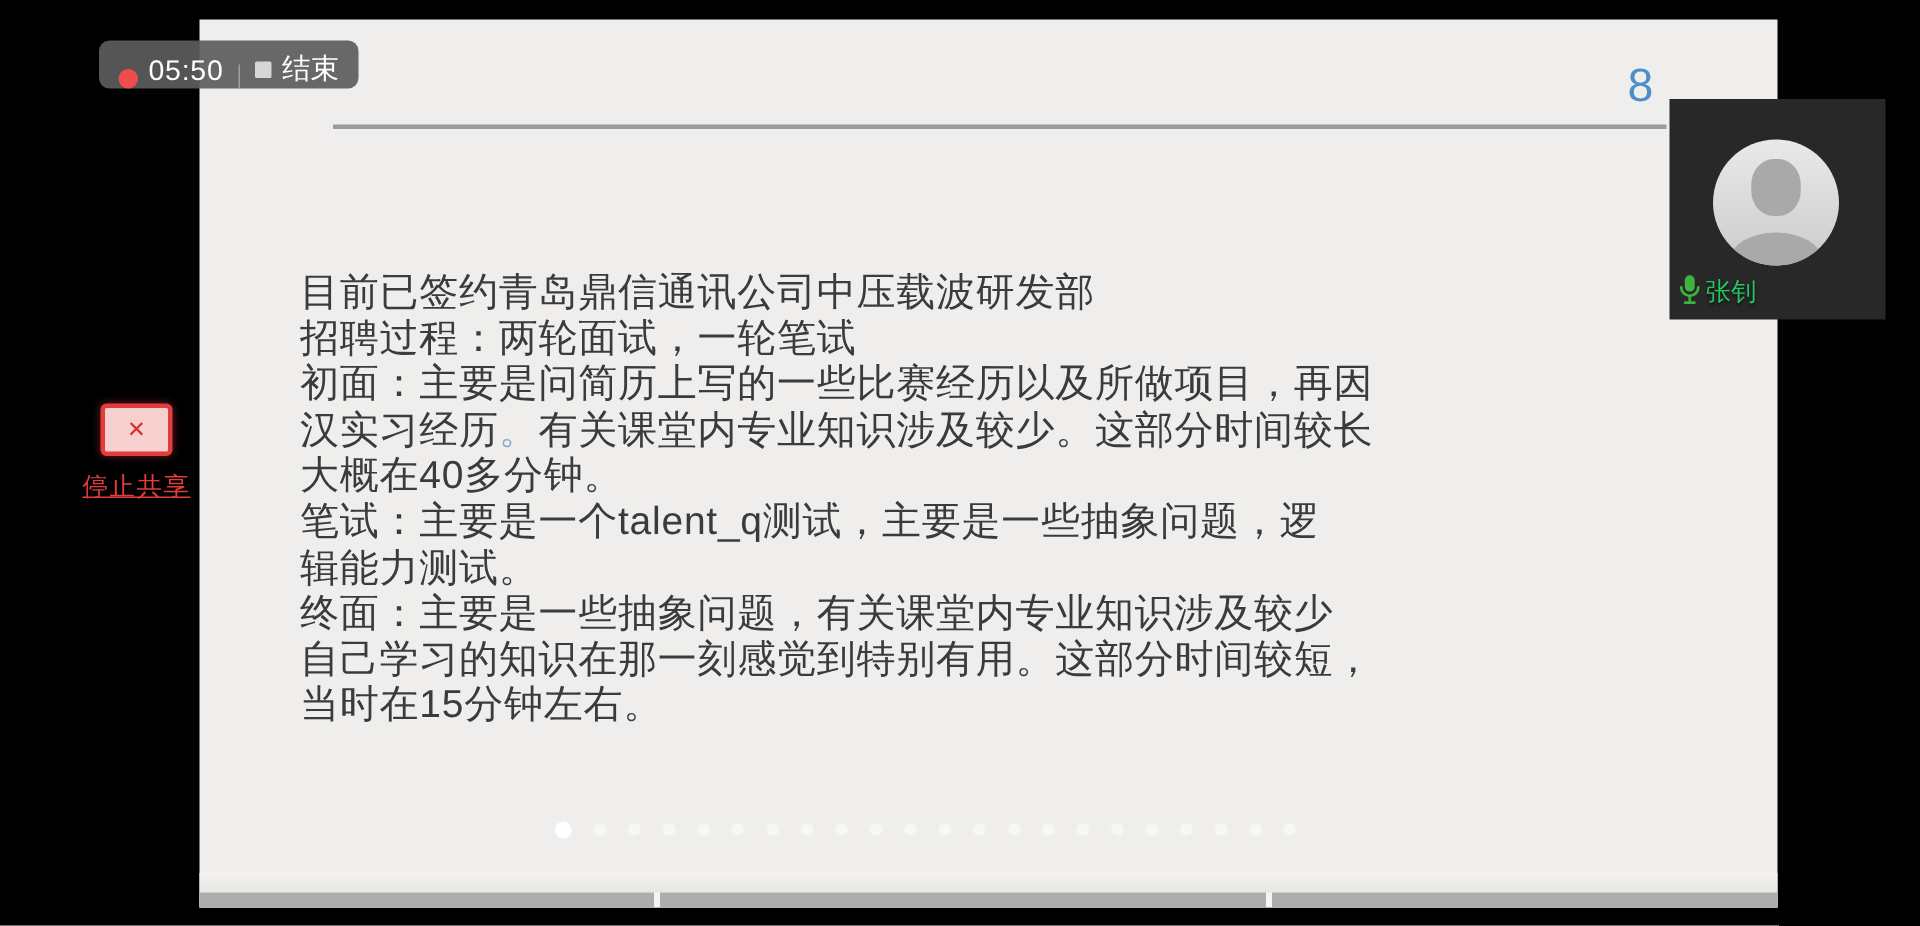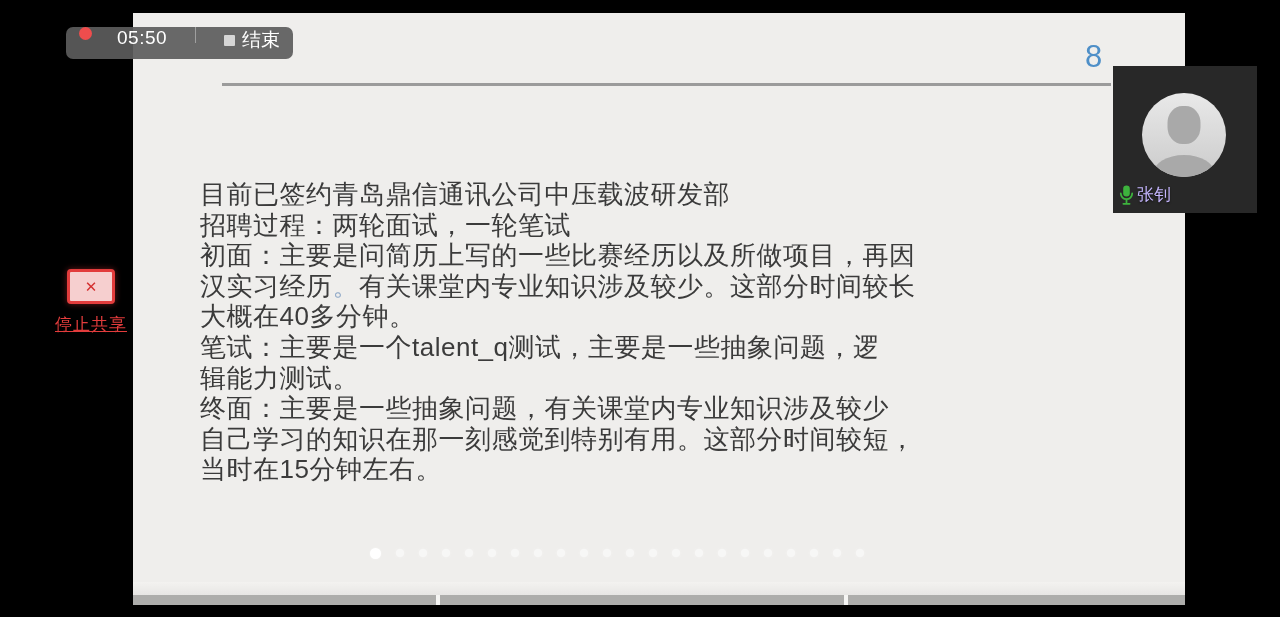--- a/index.html
+++ b/index.html
@@ -49,21 +49,21 @@
     display:flex;background:#f5f5f3;
   }
   .edge-seg{background:#adadab;height:10px;}
   .edge-seg.s1{width:303px;}
   .edge-seg.s2{width:404px;margin-left:4px;}
   .edge-seg.s3{flex:1;margin-left:4px;}
   
   .rec-bar{
     position:absolute;left:66px;top:27px;height:32px;
     background:rgba(92,92,92,.92);border-radius:7px;
-    display:flex;align-items:flex-start;padding:0 13px;gap:25px;
+    display:flex;align-items:flex-end;padding:0 13px;gap:7px;
     color:#fff;z-index:5;
   }
   .rec-dot{width:13px;height:13px;border-radius:50%;background:#ef4d4d;}
   .rec-time{font-size:19px;letter-spacing:.5px;}
   .rec-divider{width:1px;height:16px;background:#9f9f9f;margin:0 3px;}
   .end-btn{
     display:flex;align-items:center;gap:7px;background:none;border:none;
     color:#fff;font-size:19px;padding:0;cursor:pointer;
     font-family:inherit;
   }
@@ -98,22 +98,22 @@
   .avatar .head{
     position:absolute;left:50%;transform:translateX(-50%);
     top:13px;width:33px;height:38px;background:#a9a9a9;border-radius:45%;
   }
   .avatar .torso{
     position:absolute;left:50%;transform:translateX(-50%);
     bottom:-16px;width:62px;height:38px;background:#a9a9a9;
     border-radius:50% 50% 0 0;
   }
   .cam-name{
-    position:absolute;left:6px;bottom:7px;display:flex;align-items:center;
-    gap:3px;color:#c4b5fd;font-size:17px;
+    position:absolute;left:6px;bottom:7px;display:flex;
+    gap:3px;color:#22c55e;font-size:17px;
     text-shadow:0 1px 2px rgba(0,0,0,.7);
   }
   .mic-icon{display:block;}
 </style>
 </head>
 <body>
 
 <div class="stage">
   <div class="page-num">8</div>
   <div class="header-line"></div>

